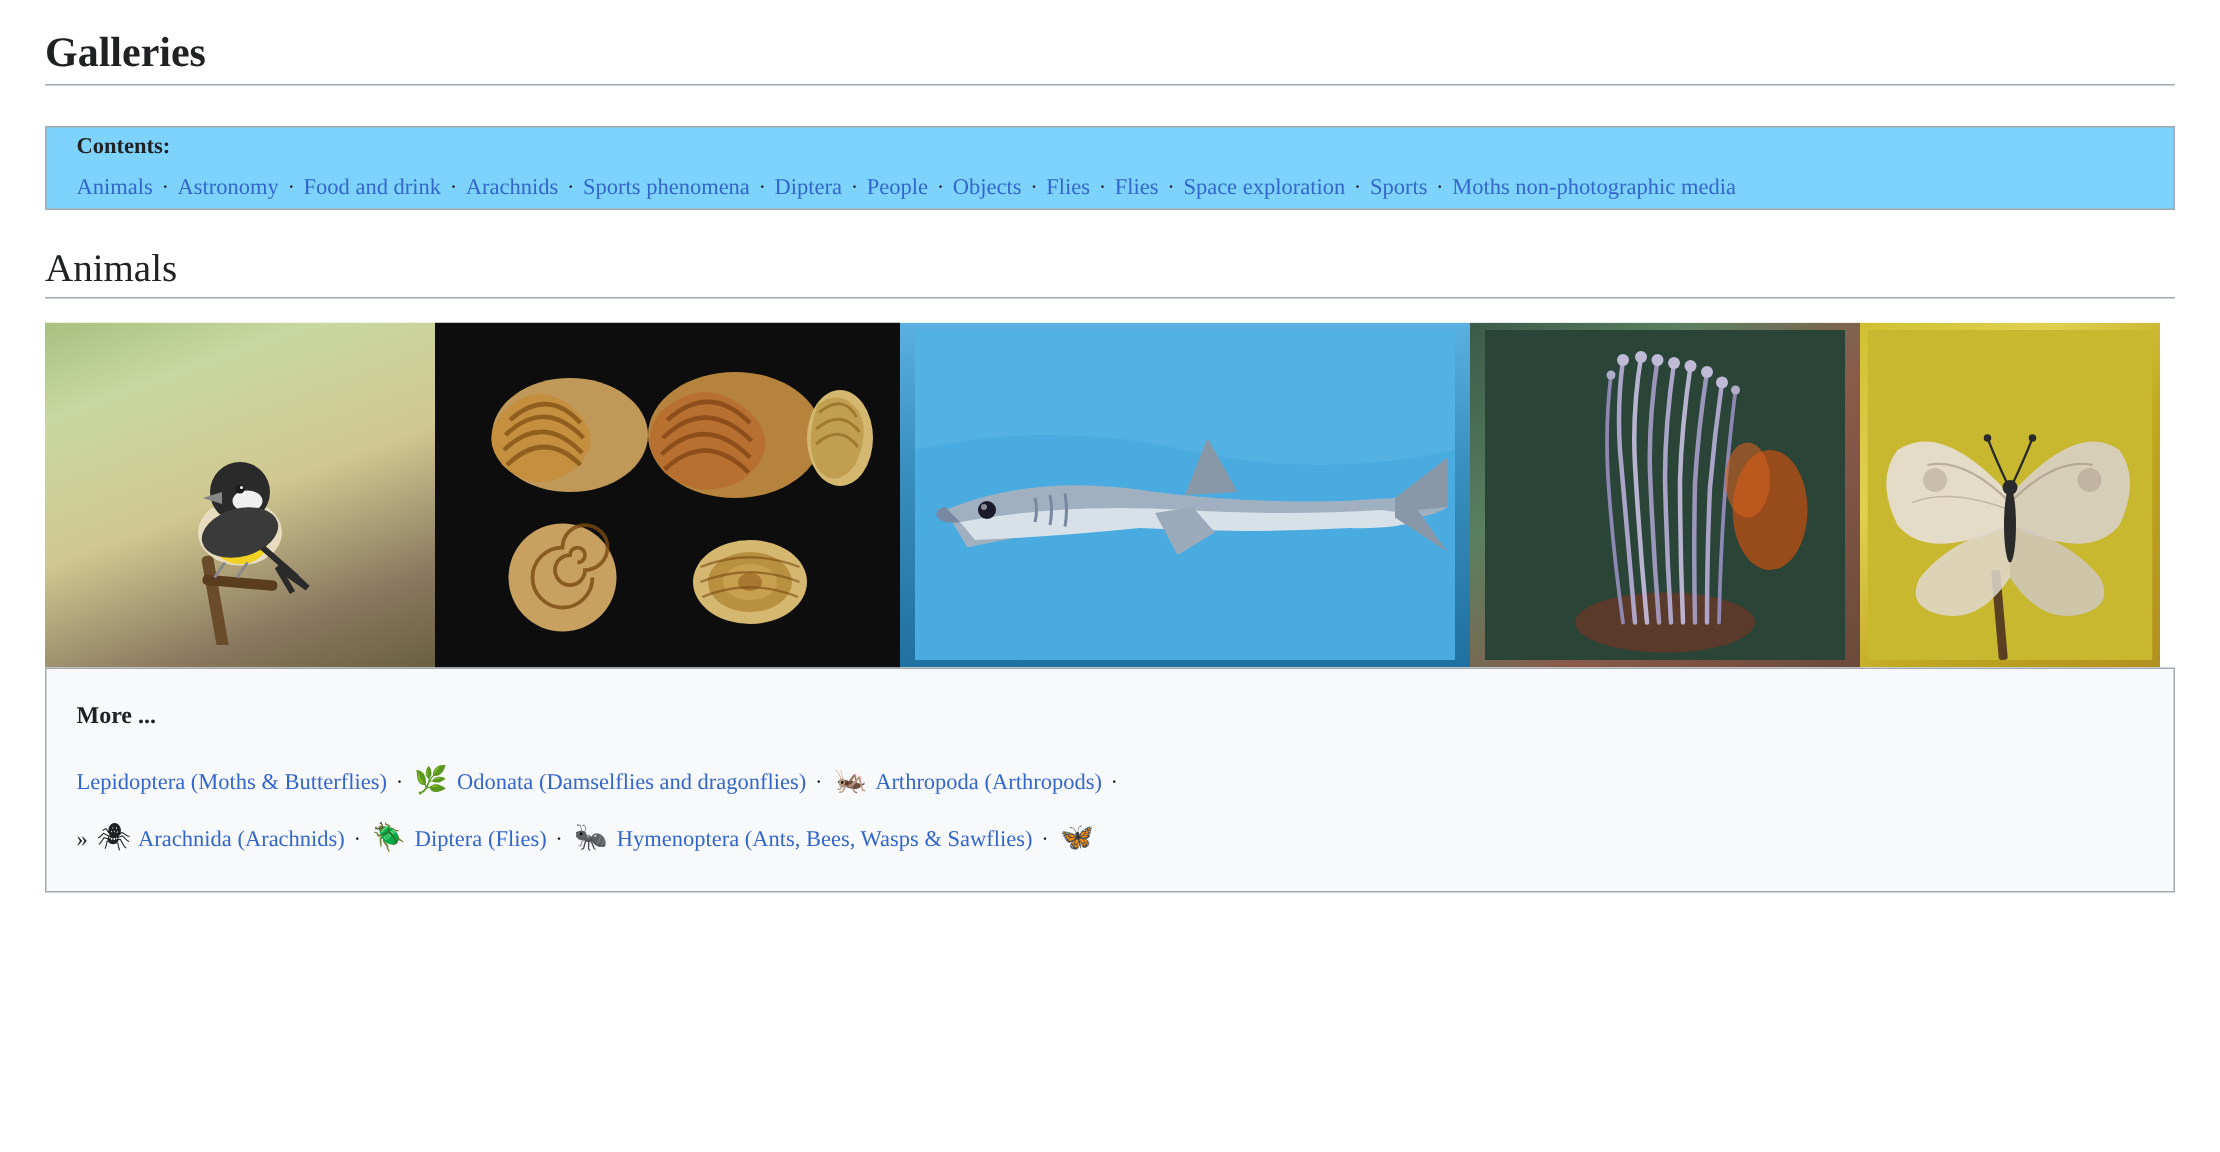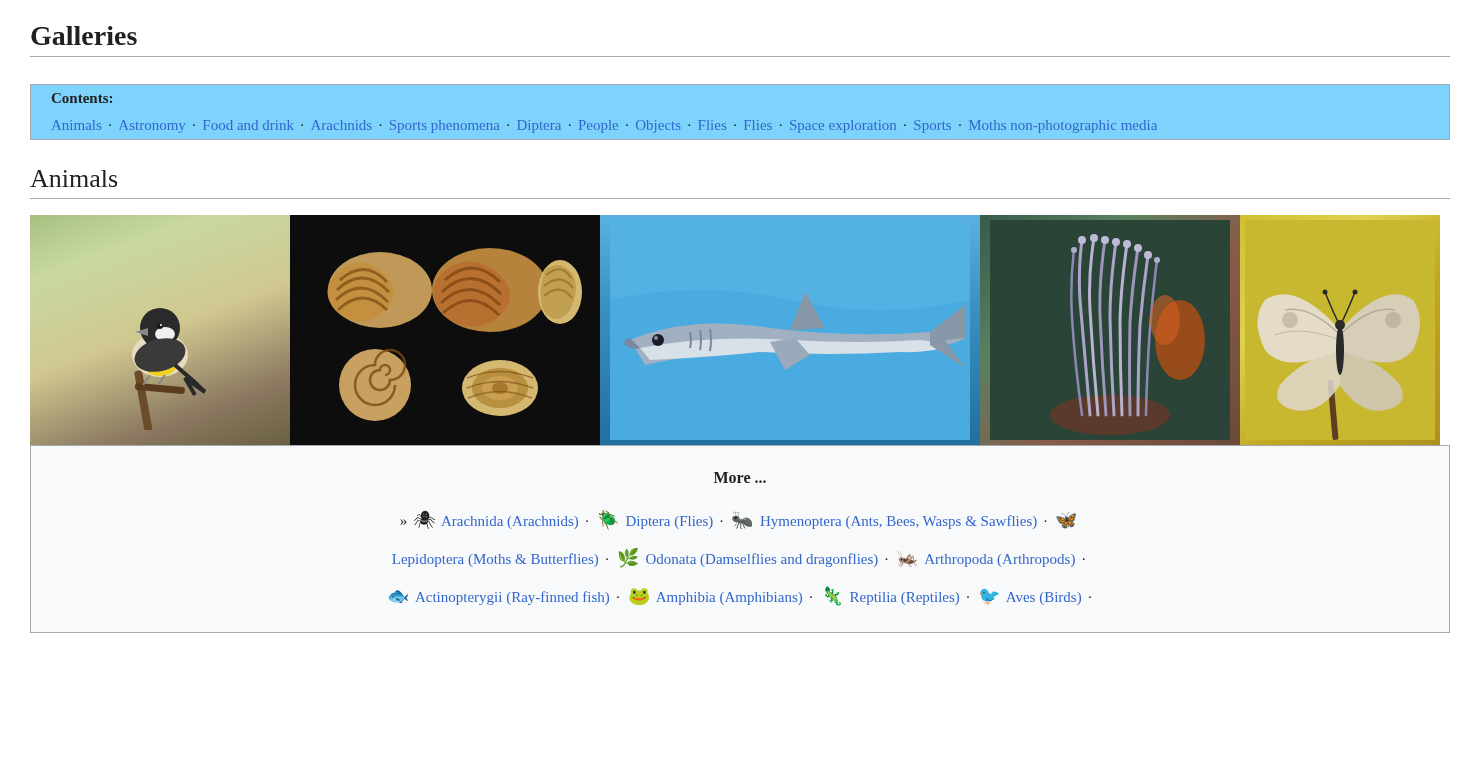--- a/index.html
+++ b/index.html
@@ -101,21 +101,20 @@
       justify-content: center;
     }
 
     .more-box {
       border: 1px solid #a2a9b1;
       background: #f8f9fa;
       padding: 16px 20px;
       margin-top: 0;
       font-size: 15px;
       line-height: 2;
-      text-align: center;
     }
     .more-box .more-title {
       font-weight: bold;
       font-size: 16px;
       margin-bottom: 8px;
     }
     .more-box a {
       color: #3366cc;
       text-decoration: none;
     }
@@ -326,50 +325,36 @@
           <path d="M97 102 Q105 85 110 72" fill="none" stroke="#2a2a2a" stroke-width="1.5"></path>
           <circle cx="110" cy="72" r="2.5" fill="#2a2a2a"></circle>
         </svg>
       </div>
     </div>
   </div>
 
   <div class="more-box">
     <div class="more-title">More ...</div>
     <div class="row-line">
+      <a href="#lepidoptera">Lepidoptera (Moths &amp; Butterflies)</a>
+      <span class="sep"> · </span>
+      <span class="emoji-icon">🌿</span>
+      <a href="#odonata">Odonata (Damselflies and dragonflies)</a>
+      <span class="sep"> · </span>
+      <span class="emoji-icon">🦗</span>
+      <a href="#arthropoda">Arthropoda (Arthropods)</a>
+      <span class="sep"> · </span>
+    </div>
+    <div class="row-line">
       <span>» </span>
       <span class="emoji-icon">🕷</span>
       <a href="#arachnida">Arachnida (Arachnids)</a>
       <span class="sep"> · </span>
       <span class="emoji-icon">🪲</span>
       <a href="#diptera">Diptera (Flies)</a>
       <span class="sep"> · </span>
       <span class="emoji-icon">🐜</span>
       <a href="#hymenoptera">Hymenoptera (Ants, Bees, Wasps &amp; Sawflies)</a>
       <span class="sep"> · </span>
       <span class="emoji-icon">🦋</span>
     </div>
-    <div class="row-line">
-      <a href="#lepidoptera">Lepidoptera (Moths &amp; Butterflies)</a>
-      <span class="sep"> · </span>
-      <span class="emoji-icon">🌿</span>
-      <a href="#odonata">Odonata (Damselflies and dragonflies)</a>
-      <span class="sep"> · </span>
-      <span class="emoji-icon">🦗</span>
-      <a href="#arthropoda">Arthropoda (Arthropods)</a>
-      <span class="sep"> · </span>
-    </div>
-    <div class="row-line">
-      <span class="emoji-icon">🐟</span>
-      <a href="#actinopterygii">Actinopterygii (Ray-finned fish)</a>
-      <span class="sep"> · </span>
-      <span class="emoji-icon">🐸</span>
-      <a href="#amphibia">Amphibia (Amphibians)</a>
-      <span class="sep"> · </span>
-      <span class="emoji-icon">🦎</span>
-      <a href="#reptilia">Reptilia (Reptiles)</a>
-      <span class="sep"> · </span>
-      <span class="emoji-icon">🐦</span>
-      <a href="#aves">Aves (Birds)</a>
-      <span class="sep"> · </span>
-    </div>
   </div>
 </div>
 
 </body></html>

